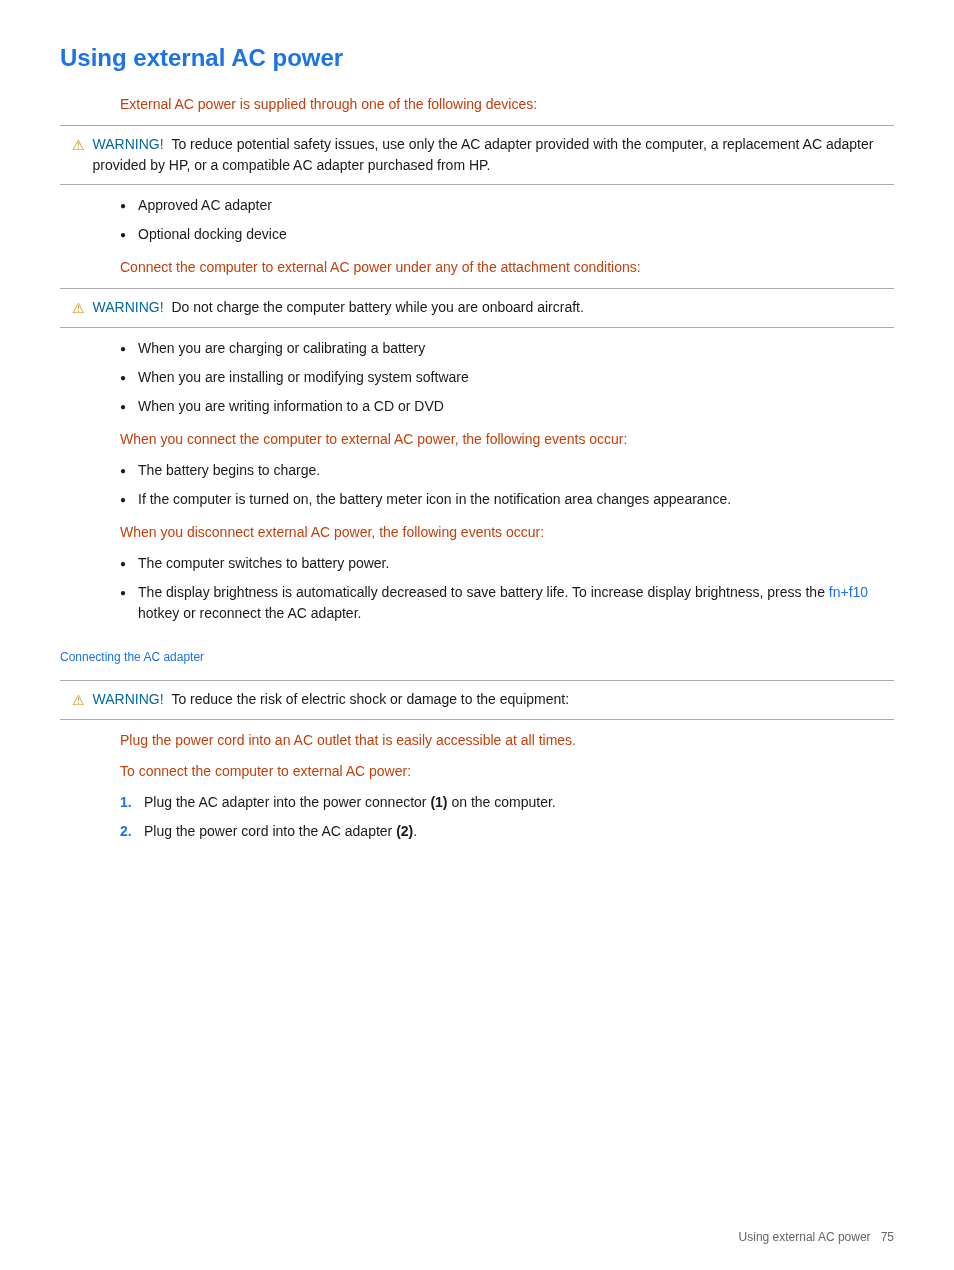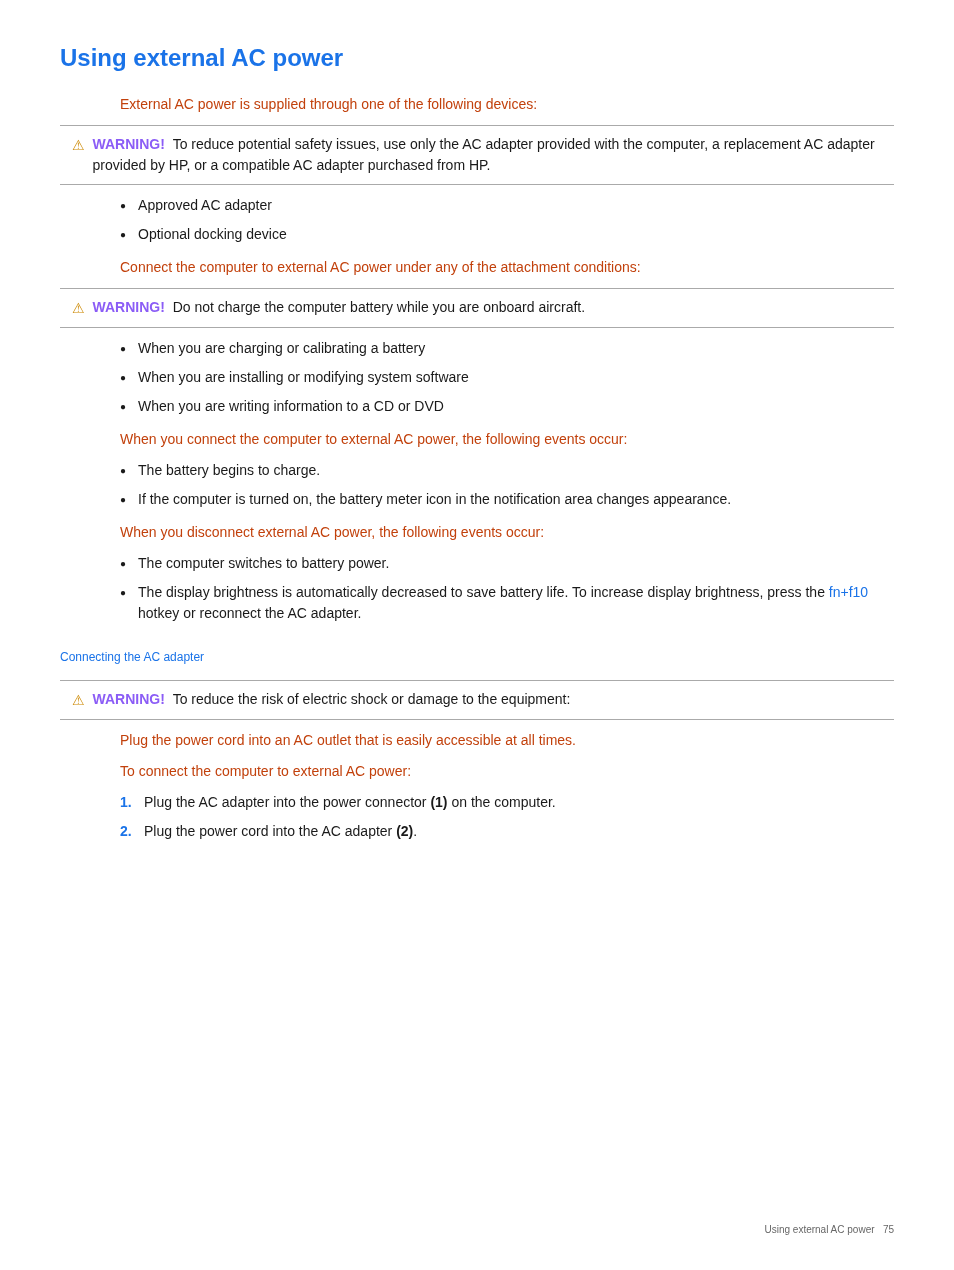--- a/index.html
+++ b/index.html
@@ -61,22 +61,22 @@
       margin-top: 1px;
     }
 
     .warning-text {
       color: #1a1a1a;
       font-size: 14px;
       line-height: 1.5;
     }
 
     .warning-text strong {
-      color: #8b5cf6;
-      font-weight: bold;
+      color: #0369a1;
+      font-weight: normal;
     }
 
     ul.bullet-list {
       list-style: none;
       margin: 8px 0 12px 0;
       padding: 0;
     }
 
     ul.bullet-list li {
       display: flex;
@@ -113,24 +113,24 @@
       flex-shrink: 0;
     }
 
     a.inline-link {
       color: #1a73e8;
       text-decoration: none;
     }
 
     .footer {
       position: absolute;
-      bottom: 33px;
+      bottom: 24px;
       right: 60px;
       color: #666;
-      font-size: 10px;
+      font-size: 12px;
       margin-left: 12px;
     }
 
     .warning-container {
       margin-left: 0;
       margin-bottom: 10px;
     }
   </style>
 </head>
 <body>

